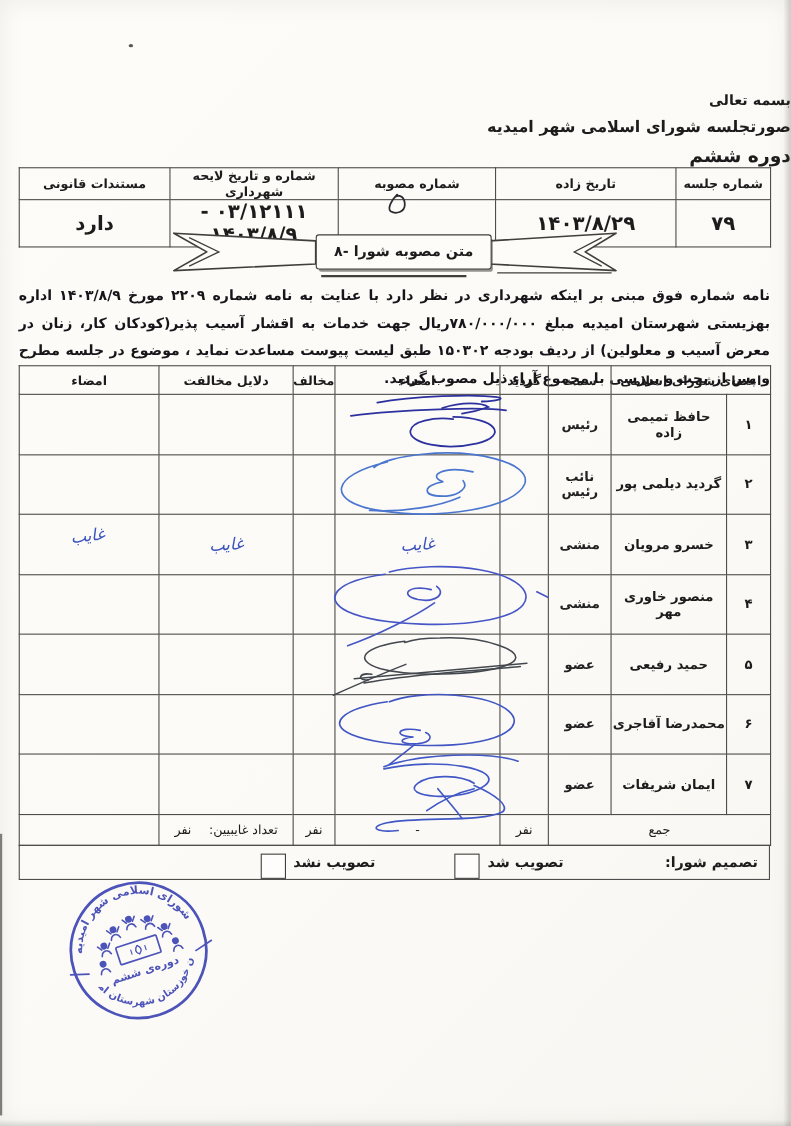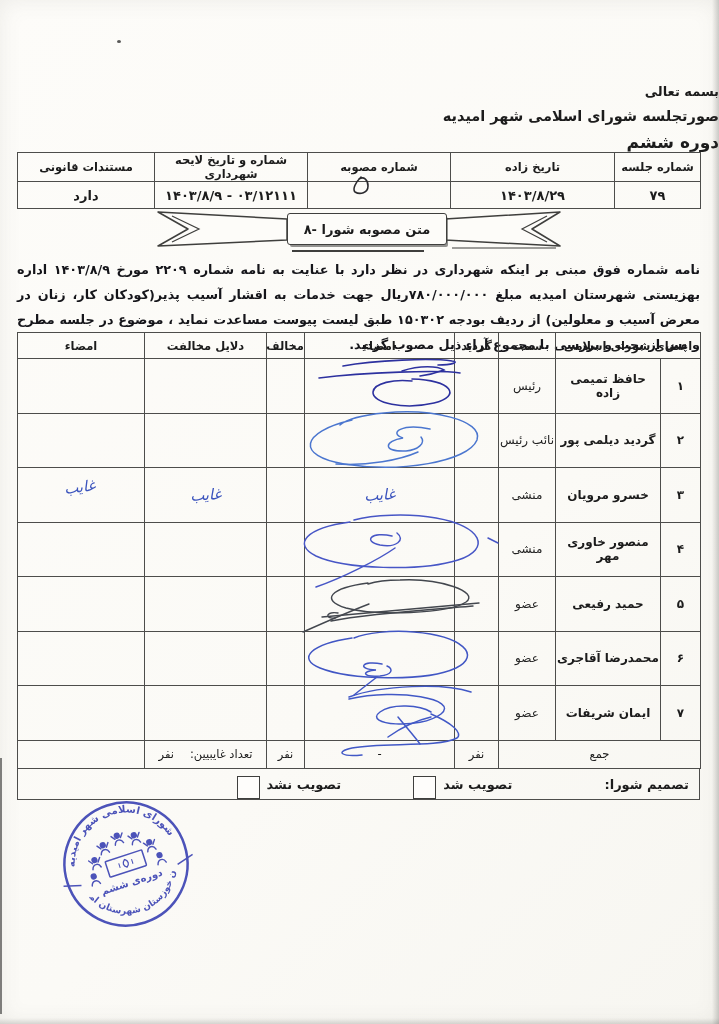--- a/index.html
+++ b/index.html
@@ -20,36 +20,36 @@
   .doc-header .l1{font-size:13px;font-weight:700;letter-spacing:.2px;}
   .doc-header .l2{font-size:14.5px;font-weight:700;margin-top:9px;}
   .doc-header .l3{font-size:17px;font-weight:700;margin-top:8px;}
 
   table{border-collapse:collapse;table-layout:fixed;}
   td,th{border:1px solid #4d4d4b;padding:0;vertical-align:middle;text-align:center;
         font-family:"DejaVu Sans",sans-serif;overflow:hidden;}
 
   .info-table{position:absolute;top:152px;left:17px;width:683px;}
   .info-table th{font-size:11.5px;font-weight:700;height:26px;background:transparent;}
-  .info-table td{font-size:13px;font-weight:700;height:26px;}
+  .info-table td{font-size:18px;font-weight:700;height:26px;}
 
   .banner{position:absolute;top:205px;left:0;width:719px;height:52px;}
   .banner-label{position:absolute;top:213px;left:287px;width:158px;height:30px;
     border:1.6px solid #3f3f3d;border-radius:3px;background:#fdfcf9;
     display:flex;align-items:center;justify-content:center;
     font-size:13px;font-weight:700;box-shadow:2px 3px 0 -1px rgba(60,60,58,.55);}
 
   .res-text{position:absolute;top:257px;left:17px;width:683px;direction:rtl;
     text-align:justify;font-size:12.8px;line-height:25px;font-weight:700;color:#15151a;}
 
   .members-table{position:absolute;top:332px;left:17px;width:683px;}
   .members-table th{font-size:11.5px;font-weight:700;height:25px;}
   .members-table td{font-size:12px;}
   .c-name{font-weight:700;font-size:12.8px;text-align:center;}
-  .c-pos{font-size:11px;font-weight:400;color:#222;}
+  .c-pos{font-size:11px;font-weight:700;color:#222;}
   .c-num{font-size:12px;font-weight:700;}
   .totals td{font-size:11.5px;font-weight:400;height:27px;}
   .gap-unit{margin-right:16px;}
   .ghayeb{color:#3a53bd;font-size:15px;font-weight:400;font-style:italic;
     display:inline-block;transform:rotate(-4deg);font-family:"DejaVu Sans",sans-serif;}
 
   .decision-bar{position:absolute;top:768px;left:17px;width:683px;height:32px;
     border:1.4px solid #4d4d4b;box-sizing:border-box;direction:rtl;
     display:flex;align-items:center;font-weight:700;font-size:13px;}
   .dec-label{margin-right:10px;margin-left:92px;}

